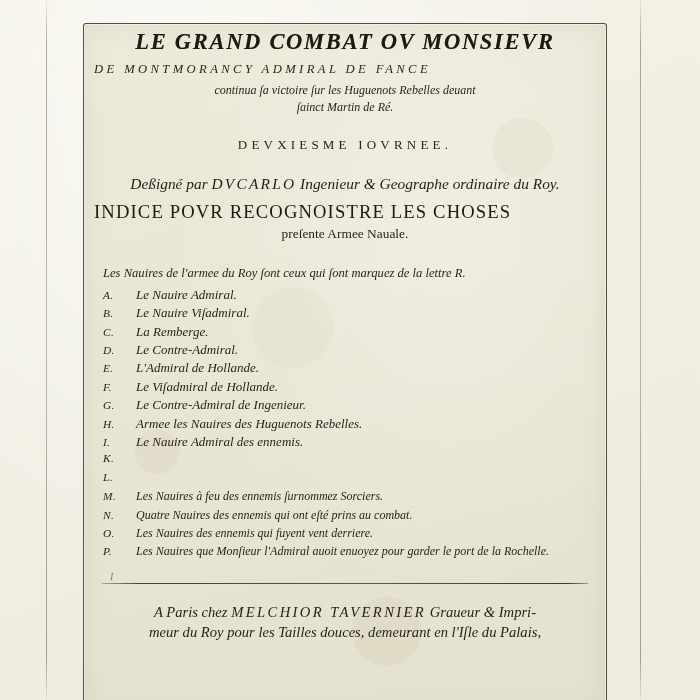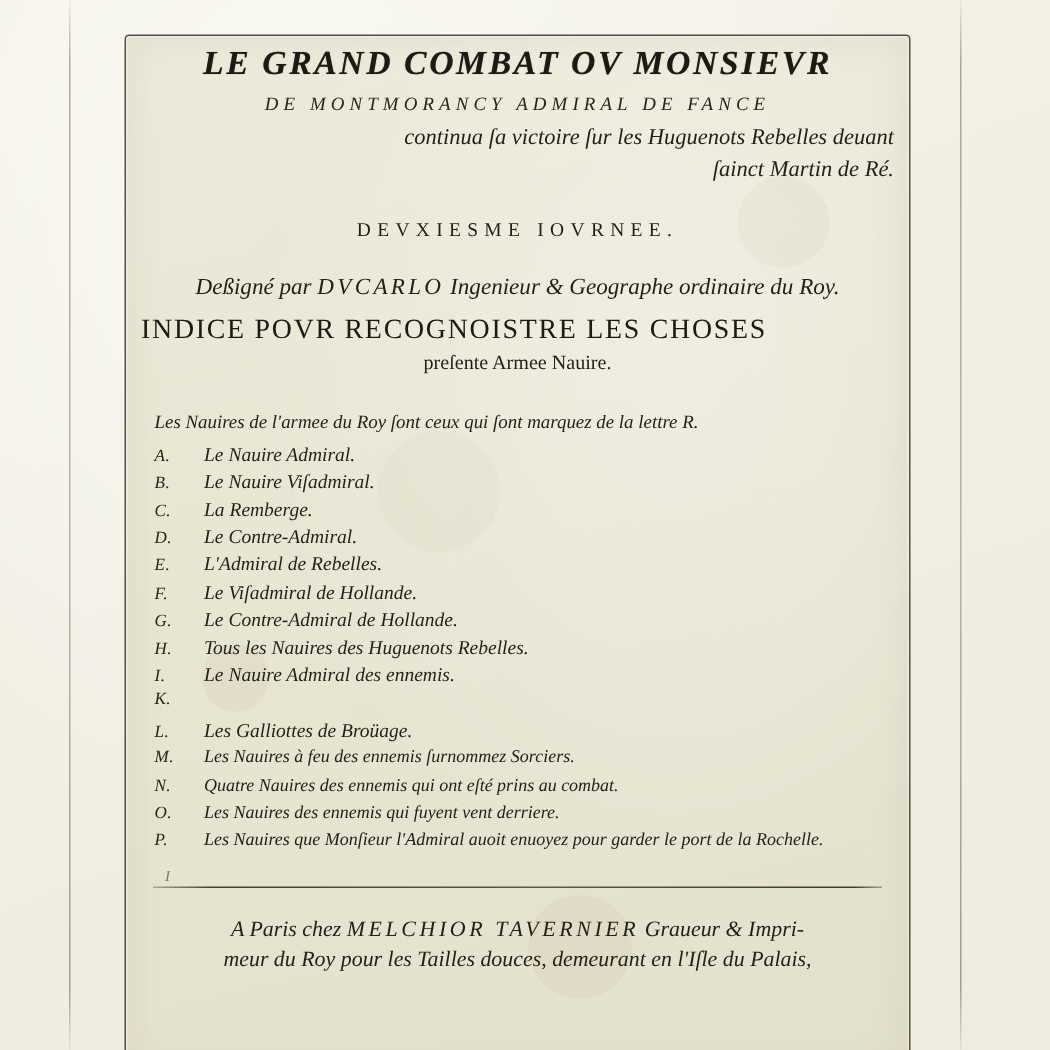--- a/index.html
+++ b/index.html
@@ -89,31 +89,31 @@
     margin-top: 5px;
     color: #1d1a13;
     text-shadow: 0 0 0.6px rgba(35,30,18,0.5);
   }
 
   
   .title-sub {
     font-style: italic;
     font-size: 12.6px;
     letter-spacing: 3.4px;
-    text-align: center;
+    text-align: left;
     white-space: nowrap;
     margin-top: 7px;
     color: #2a2619;
   }
 
   
   .script {
     font-style: italic;
-    font-size: 15px;
-    text-align: right;
+    font-size: 12px;
+    text-align: center;
     line-height: 1.34;
     margin-top: 5px;
     color: #221f16;
   }
   .script.tight { margin-top: 1px; }
 
   
   .journee {
     font-size: 13px;
     letter-spacing: 4.2px;
@@ -246,21 +246,21 @@
       <div class="journee">DEVXIESME IOVRNEE.</div>
 
       <div class="credit">
         <span>Deßigné par</span>
         <span class="spaced">DVCARLO</span>
         <span>Ingenieur &amp; Geographe ordinaire du Roy.</span>
       </div>
 
       <div>
         <div class="indice">INDICE POVR RECOGNOISTRE LES CHOSES</div>
-        <div class="indice-sub">preſente Armee Nauire.</div>
+        <div class="indice-sub">preſente Armee Nauale.</div>
       </div>
 
       <div class="legend-intro">Les Nauires de l'armee du Roy ſont ceux qui ſont marquez de la lettre R.</div>
 
       <div class="legend-list" id="legend-list">
           <div class="legend-row">
             <span class="legend-key">A.</span>
             <span class="legend-text">Le Nauire Admiral.</span>
           </div>
           <div class="legend-row">
@@ -270,44 +270,43 @@
           <div class="legend-row">
             <span class="legend-key">C.</span>
             <span class="legend-text">La Remberge.</span>
           </div>
           <div class="legend-row">
             <span class="legend-key">D.</span>
             <span class="legend-text">Le Contre-Admiral.</span>
           </div>
           <div class="legend-row">
             <span class="legend-key">E.</span>
-            <span class="legend-text">L'Admiral de Rebelles.</span>
+            <span class="legend-text">L'Admiral de Hollande.</span>
           </div>
           <div class="legend-row">
             <span class="legend-key">F.</span>
             <span class="legend-text">Le Viſadmiral de Hollande.</span>
           </div>
           <div class="legend-row">
             <span class="legend-key">G.</span>
-            <span class="legend-text">Le Contre-Admiral de Hollande.</span>
+            <span class="legend-text">Le Contre-Admiral de Ingenieur.</span>
           </div>
           <div class="legend-row">
             <span class="legend-key">H.</span>
-            <span class="legend-text">Tous les Nauires des Huguenots Rebelles.</span>
+            <span class="legend-text">Armee les Nauires des Huguenots Rebelles.</span>
           </div>
           <div class="legend-row">
             <span class="legend-key">I.</span>
             <span class="legend-text">Le Nauire Admiral des ennemis.</span>
           </div>
           <div class="legend-row">
             <span class="legend-key">K.</span>
           </div>
           <div class="legend-row">
             <span class="legend-key">L.</span>
-            <span class="legend-text">Les Galliottes de Broüage.</span>
           </div>
           <div class="legend-row long">
             <span class="legend-key">M.</span>
             <span class="legend-text">Les Nauires à feu des ennemis ſurnommez Sorciers.</span>
           </div>
           <div class="legend-row long">
             <span class="legend-key">N.</span>
             <span class="legend-text">Quatre Nauires des ennemis qui ont eſté prins au combat.</span>
           </div>
           <div class="legend-row long">

